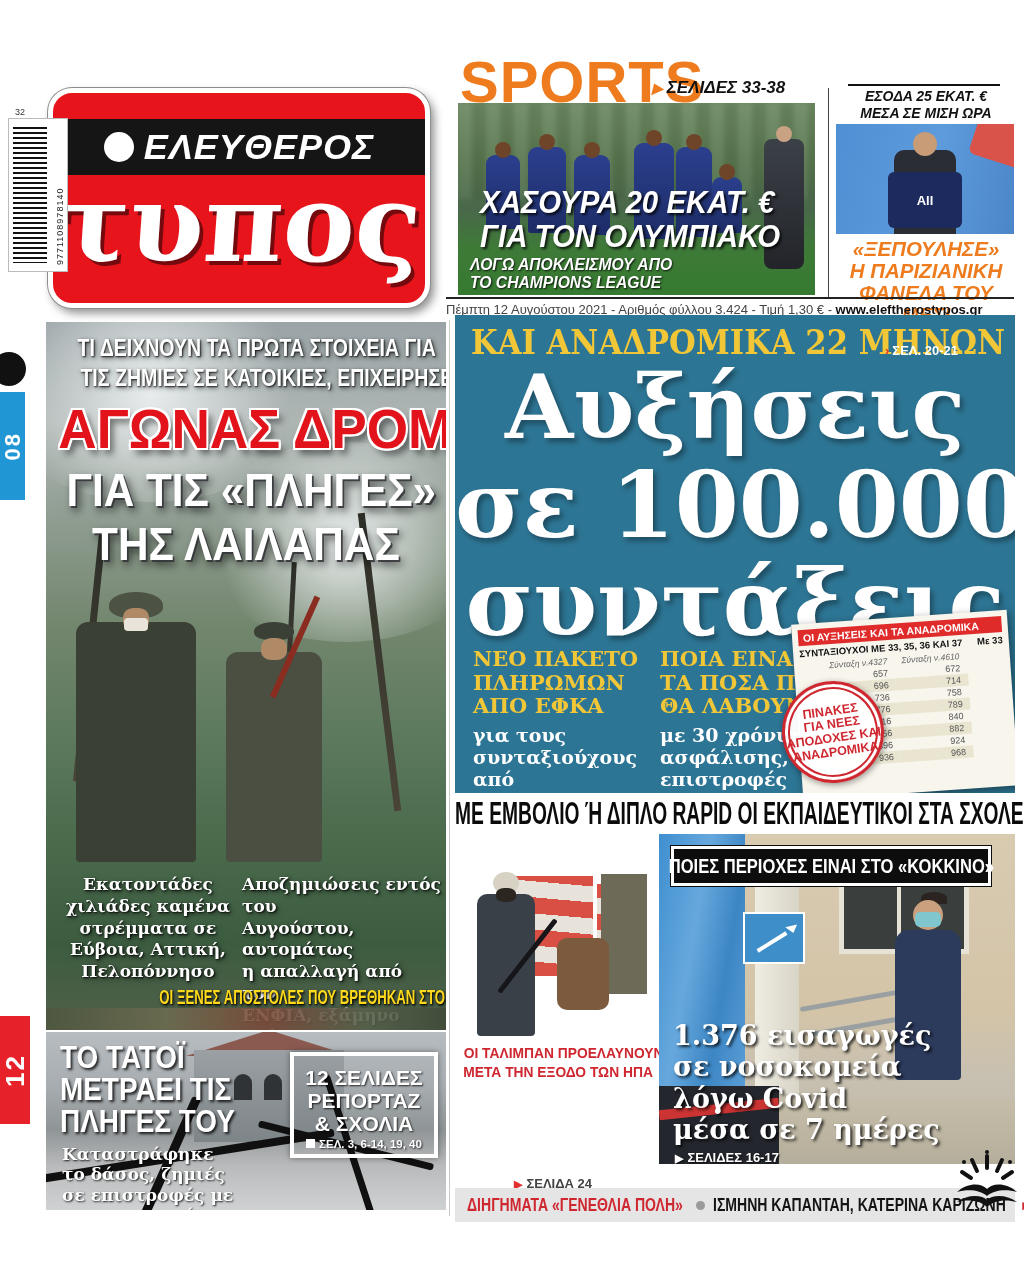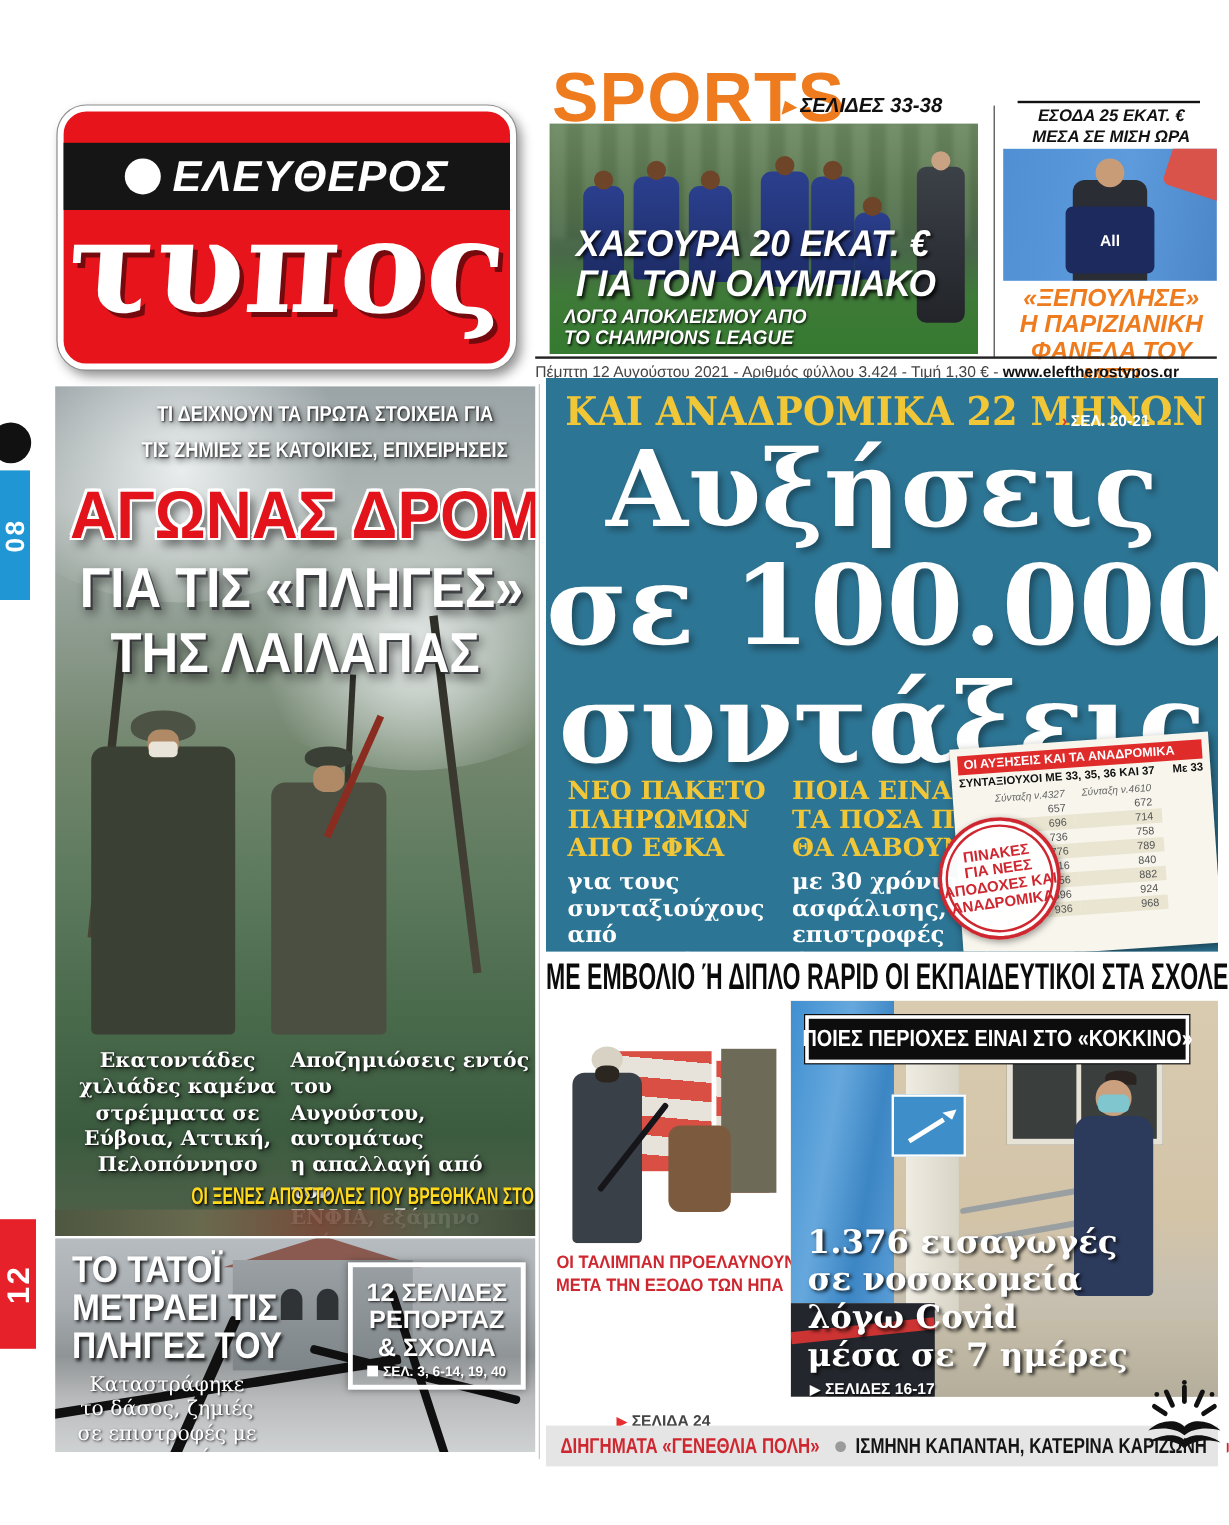--- a/index.html
+++ b/index.html
@@ -74,44 +74,44 @@
   
   #fire{left:46px;top:322px;width:400px;height:708px;overflow:hidden;
     background:linear-gradient(180deg,#9aa3a6 0,#aeb6b4 14%,#93a096 26%,#74876f 42%,#5d7a5e 58%,#4a6a4c 74%,#3c5c40 88%,#51604a 100%);}
   #fire .smoke1,#fire .smoke2{position:absolute;border-radius:50%;background:radial-gradient(circle,rgba(236,240,240,.95) 0,rgba(236,240,240,0) 70%);}
   #fire .trunk{position:absolute;width:7px;background:linear-gradient(180deg,#2d2f28,#4a4438);}
   .fg{position:absolute;background:#3a4034;border-radius:12px 12px 4px 4px;}
   .fg .hat{position:absolute;left:50%;transform:translateX(-50%);top:-30px;width:54px;height:26px;background:#4c5244;border-radius:50% 50% 40% 40%;}
   .fg .face{position:absolute;left:50%;transform:translateX(-50%);top:-14px;width:26px;height:22px;background:#b08a66;border-radius:40%;}
   .fg .mask{position:absolute;left:50%;transform:translateX(-50%);top:-4px;width:24px;height:13px;background:#e8e4da;border-radius:4px;}
   .tool{position:absolute;width:6px;background:#8a2d20;transform:rotate(24deg);}
-  #fire .kick{position:absolute;left:0;width:100%;text-align:center;color:#fff;font-weight:bold;font-size:18px;line-height:1.25;
-    text-shadow:1px 1px 2px rgba(0,0,0,.8),2px 2px 6px rgba(0,0,0,.6);padding-left:25px;}
+  #fire .kick{position:absolute;left:0;width:100%;text-align:center;color:#fff;font-weight:bold;font-size:23px;line-height:1.25;
+    text-shadow:1px 1px 2px rgba(0,0,0,.8),2px 2px 6px rgba(0,0,0,.6);}
   #fire .hl-red{position:absolute;left:0;width:100%;text-align:center;color:#e3131b;font-weight:bold;font-size:56px;
     text-shadow:-2px 0 #fff,2px 0 #fff,0 -2px #fff,0 2px #fff,-2px -2px #fff,2px 2px #fff,-2px 2px #fff,2px -2px #fff,5px 6px 8px rgba(0,0,0,.55);}
   #fire .hl-white{position:absolute;left:0;width:100%;text-align:center;color:#fff;font-weight:bold;font-size:47px;
     text-shadow:2px 2px 0 rgba(50,50,55,.85),4px 5px 9px rgba(0,0,0,.65);}
   #fire .note{position:absolute;font-family:"DejaVu Serif",serif;font-weight:bold;font-size:17px;line-height:1.28;color:#fff;
     text-shadow:1px 1px 2px rgba(0,0,0,.85),2px 2px 5px rgba(0,0,0,.6);text-align:center;}
   #fire .yellow{position:absolute;left:0;width:100%;text-align:center;color:#ffd91c;font-weight:bold;font-size:20px;
     text-shadow:1px 1px 2px rgba(0,0,0,.9),2px 2px 4px rgba(0,0,0,.7);}
   #fire .bottomband{position:absolute;left:0;right:0;bottom:0;height:22px;
     background:linear-gradient(90deg,#4e5640 0,#6b6b4f 30%,#7a4a3a 55%,#55604a 80%,#3f4a38 100%);opacity:.9;}
 
   
   #tatoi{left:46px;top:1032px;width:400px;height:178px;overflow:hidden;
     background:linear-gradient(180deg,#b7bcc0 0,#a8adb1 30%,#8f9496 55%,#b9babb 75%,#cfd2d3 100%);}
   #tatoi .house{position:absolute;left:148px;top:18px;width:150px;height:92px;background:linear-gradient(180deg,#9aa0a4,#7e8589);}
   #tatoi .roof{position:absolute;left:140px;top:-2px;width:0;height:0;border-left:83px solid transparent;border-right:83px solid transparent;border-bottom:26px solid #8a5a50;}
   #tatoi .win{position:absolute;width:18px;height:26px;background:#2f3335;border-radius:9px 9px 0 0;}
   #tatoi .branch{position:absolute;background:#101010;border-radius:3px;}
   #tatoi .hl{position:absolute;left:14px;top:10px;color:#fff;font-weight:bold;font-size:31px;line-height:1.04;
     text-shadow:2px 2px 3px rgba(0,0,0,.85);}
-  #tatoi .sub{position:absolute;left:16px;top:112px;color:#fff;font-family:"DejaVu Serif",serif;font-weight:normal;
-    font-size:17px;line-height:1.2;text-shadow:1px 1px 2px rgba(0,0,0,.85);text-align:center;}
+  #tatoi .sub{position:absolute;left:16px;top:112px;color:#fff;font-family:"DejaVu Serif",serif;font-weight:bold;
+    font-size:17px;line-height:1.2;text-shadow:1px 1px 2px rgba(0,0,0,.85);}
   #repbox{position:absolute;left:244px;top:20px;width:140px;height:98px;border:4px solid #fff;
     text-align:center;color:#fff;box-shadow:0 0 6px rgba(0,0,0,.4);}
   #repbox .l{font-weight:bold;font-size:21px;line-height:1.1;text-shadow:1px 1px 2px rgba(0,0,0,.8);}
   #repbox .pg{margin-top:3px;font-weight:bold;font-size:11.5px;text-shadow:1px 1px 2px rgba(0,0,0,.8);}
   #repbox .sq{display:inline-block;width:9px;height:9px;background:#fff;margin-right:4px;}
 
   
   #bluebox{left:455px;top:315px;width:560px;height:478px;background:#2d7594;overflow:hidden;}
   #bluebox .kicker{position:absolute;left:16px;top:8px;color:#f2c737;font-family:"DejaVu Serif",serif;
     font-weight:bold;font-size:33px;}
@@ -202,20 +202,25 @@
 
 <div id="page">
 
   <div class="abs" id="masthead">
     <div class="band">
       <span class="dot"></span>
       <span class="brand-top">ΕΛΕΥΘΕΡΟΣ</span>
     </div>
     <div class="brand-main">τυπος</div>
   </div>
+  <div class="abs" id="barcode">
+    <div class="small">32</div>
+    <div class="bars"></div>
+    <div class="num">9771108978140</div>
+  </div>
 
   <div class="abs" id="sports-title">SPORTS</div>
   <div class="abs" id="sports-pages">
     <span class="arrow">▶</span><span>ΣΕΛΙΔΕΣ 33-38</span>
   </div>
   <div class="abs" id="football">
     <div class="stands"></div>
     <span class="pl" style="left:28px;top:52px;width:34px;height:74px;"></span>
     <span class="pl" style="left:70px;top:44px;width:38px;height:86px;"></span>
     <span class="pl" style="left:116px;top:52px;width:36px;height:80px;"></span>

